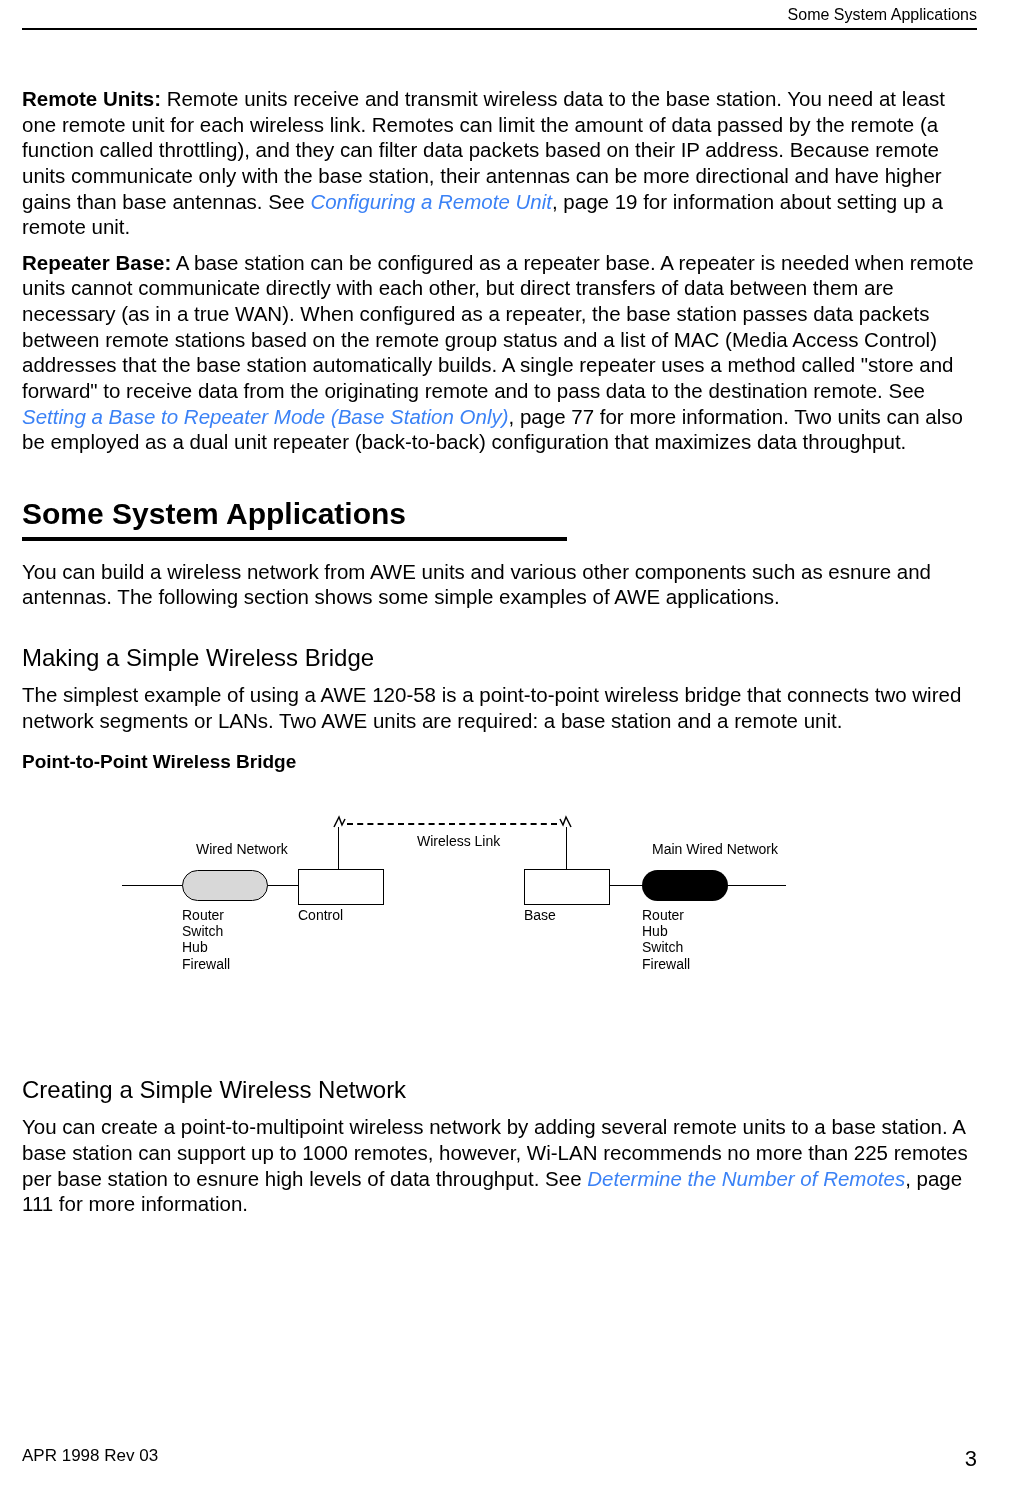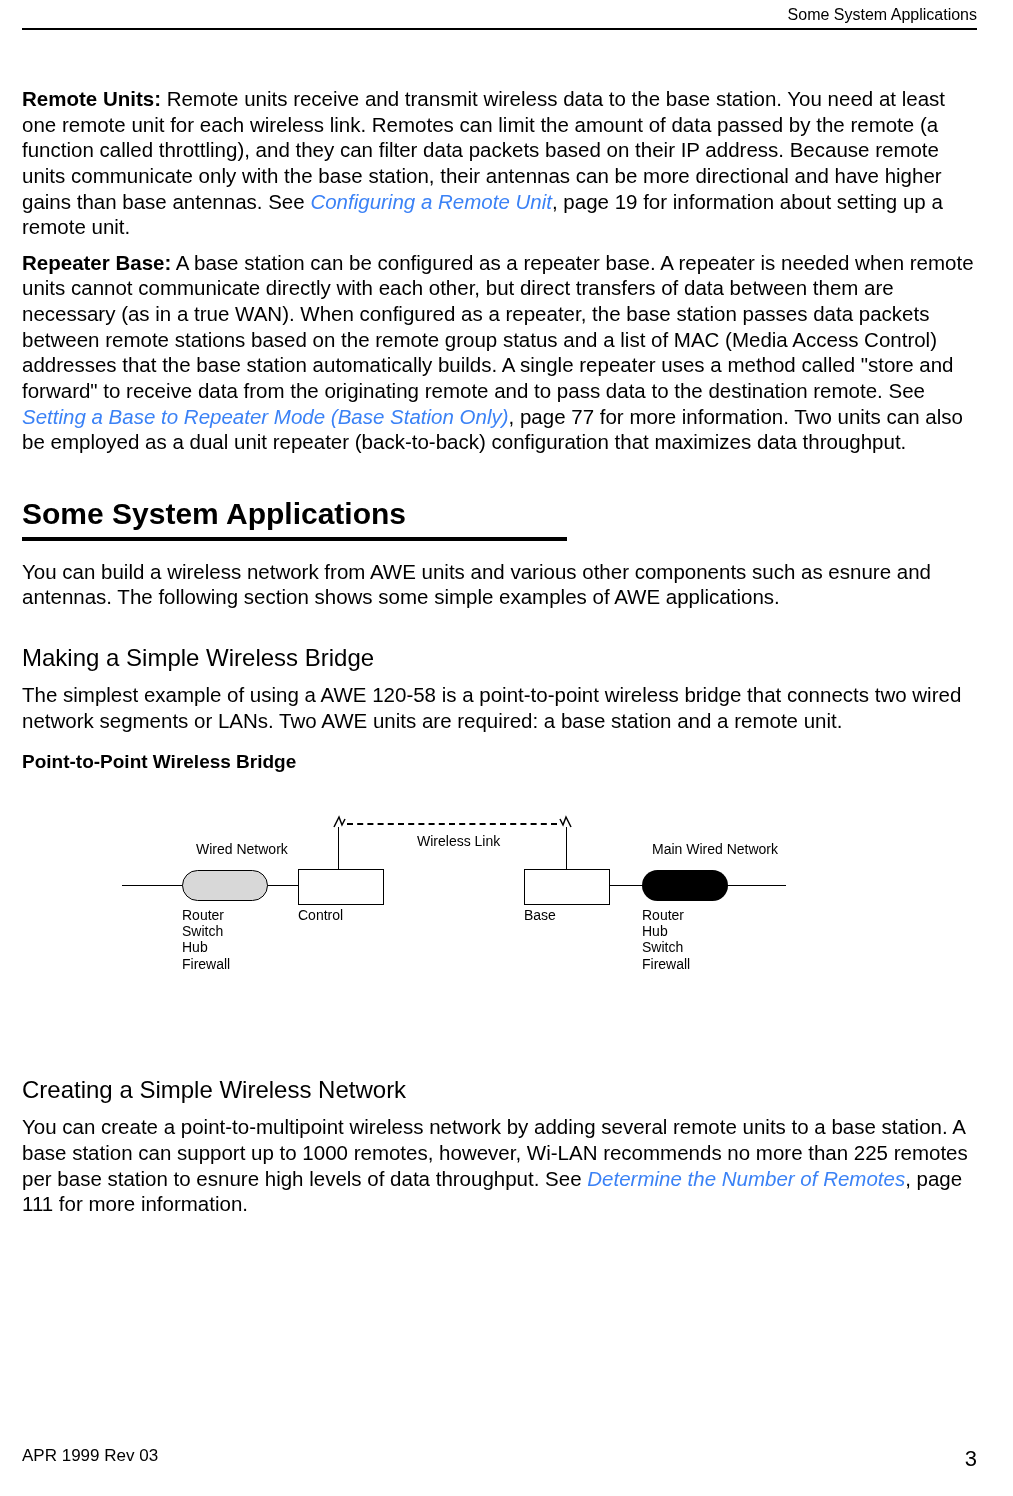--- a/index.html
+++ b/index.html
@@ -198,16 +198,16 @@
     </div>
 
     <h2 class="sub" style="margin-top:53px;">Creating a Simple Wireless Network</h2>
     <p class="para">
       <span>You can create a point-to-multipoint wireless network by adding several remote units to a base station. A base station can support up to 1000 remotes, however, Wi-LAN recommends no more than 225 remotes per base station to esnure high levels of data throughput. See </span><span class="link">Determine the Number of Remotes</span><span>, page 111 for more information.</span>
     </p>
 
   </div>
 
   <div class="footer">
-    <span>APR 1999 Rev 03</span>
+    <span>APR 1998 Rev 03</span>
     <span class="pnum">3</span>
   </div>
 </div>
 
 </body></html>

